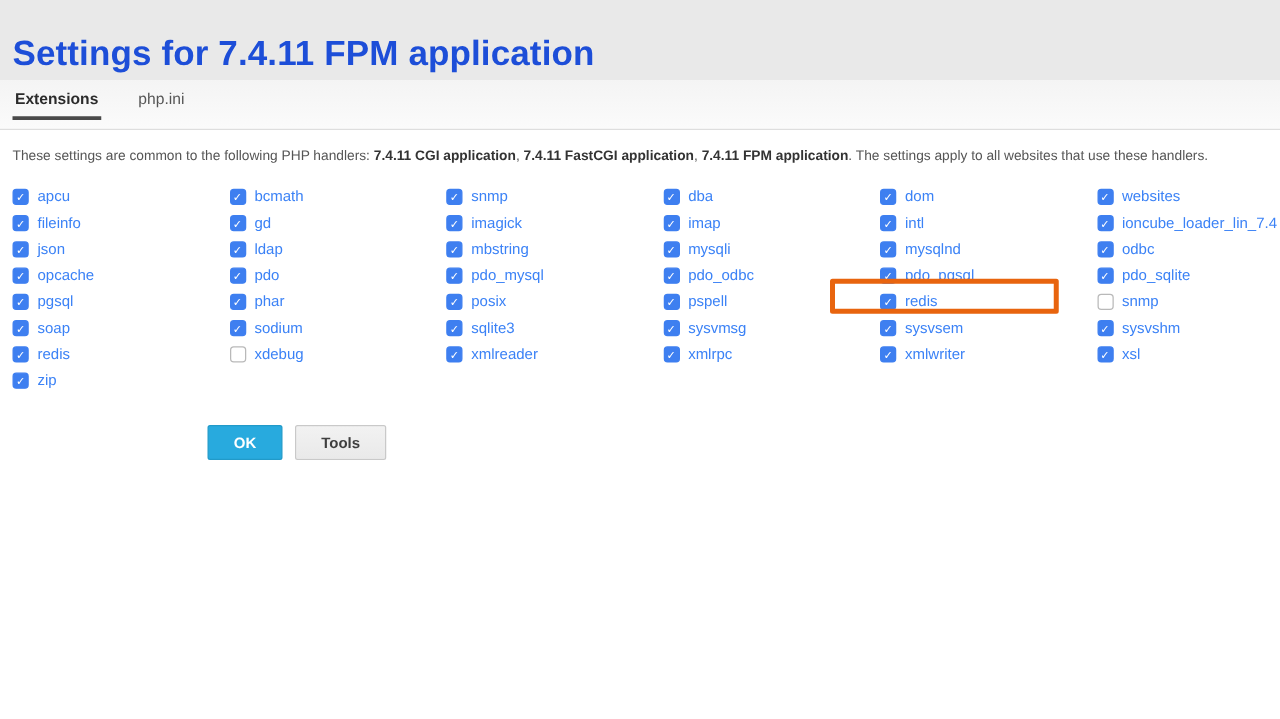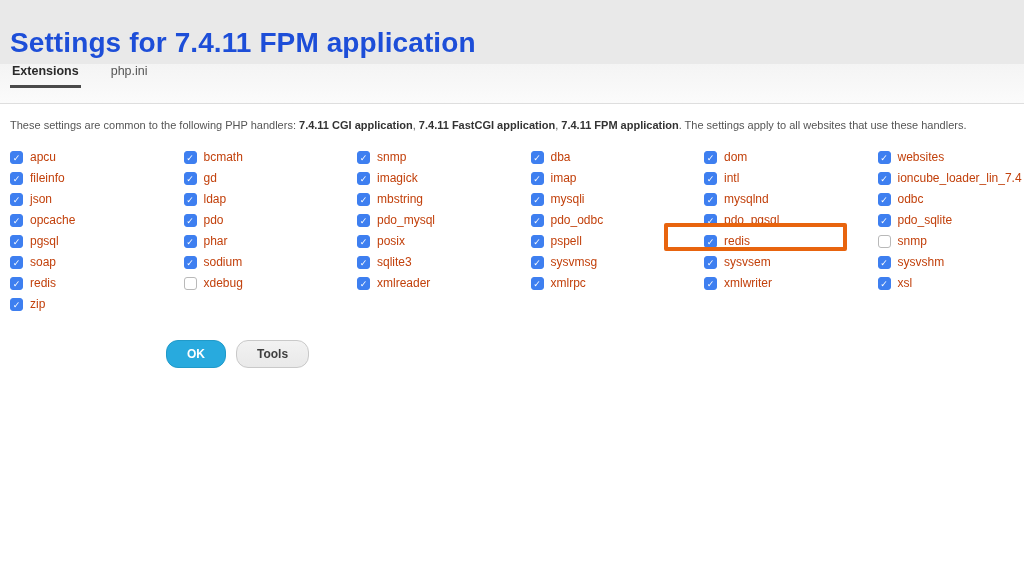--- a/index.html
+++ b/index.html
@@ -30,21 +30,21 @@
     color:#1d4ed8;
     margin-top:19px;
     letter-spacing:0.1px;
   }
   
   .tab-band {
     background:linear-gradient(#f4f4f4,#fbfbfb);
     height:40px;
     border-bottom:1px solid #dedede;
     display:flex;
-    align-items:flex-start;
+    align-items:center;
     padding-left:10px;
   }
   .tab {
     font-size:12.5px;
     color:#555;
     padding:0 2px 10px 2px;
     margin-right:28px;
     cursor:pointer;
     position:relative;
   }
@@ -84,38 +84,38 @@
     border-radius:3px;
     margin-right:7px;
     flex:0 0 auto;
     font-size:9px;
     line-height:13px;
     text-align:center;
     color:#fff;
   }
   .cb.checked { background:#3e7ff0; border:1px solid #3e7ff0; }
   .cb.unchecked { background:#fff; border:1px solid #b9b9b9; }
-  .ext .lbl { font-size:12px; color:#c2410c; white-space:nowrap; }
+  .ext .lbl { font-size:12px; color:#3b82f6; white-space:nowrap; }
   .hl {
     position:absolute;
     left:-40px;
     top:-11px;
     width:183px;
     height:28px;
     border:4px solid #e8640e;
     border-radius:2px;
     pointer-events:none;
   }
   
   .btn-row { margin:22px 0 0 156px; display:flex; }
   .btn {
     height:28px;
     font-size:12px;
     font-weight:700;
-    border-radius:12px;
+    border-radius:2px;
     padding:0 20px;
     cursor:pointer;
     font-family:"Liberation Sans", sans-serif;
   }
   .btn.ok {
     background:#28aade;
     color:#ffffff;
     border:1px solid #219ac9;
     margin-right:10px;
   }

